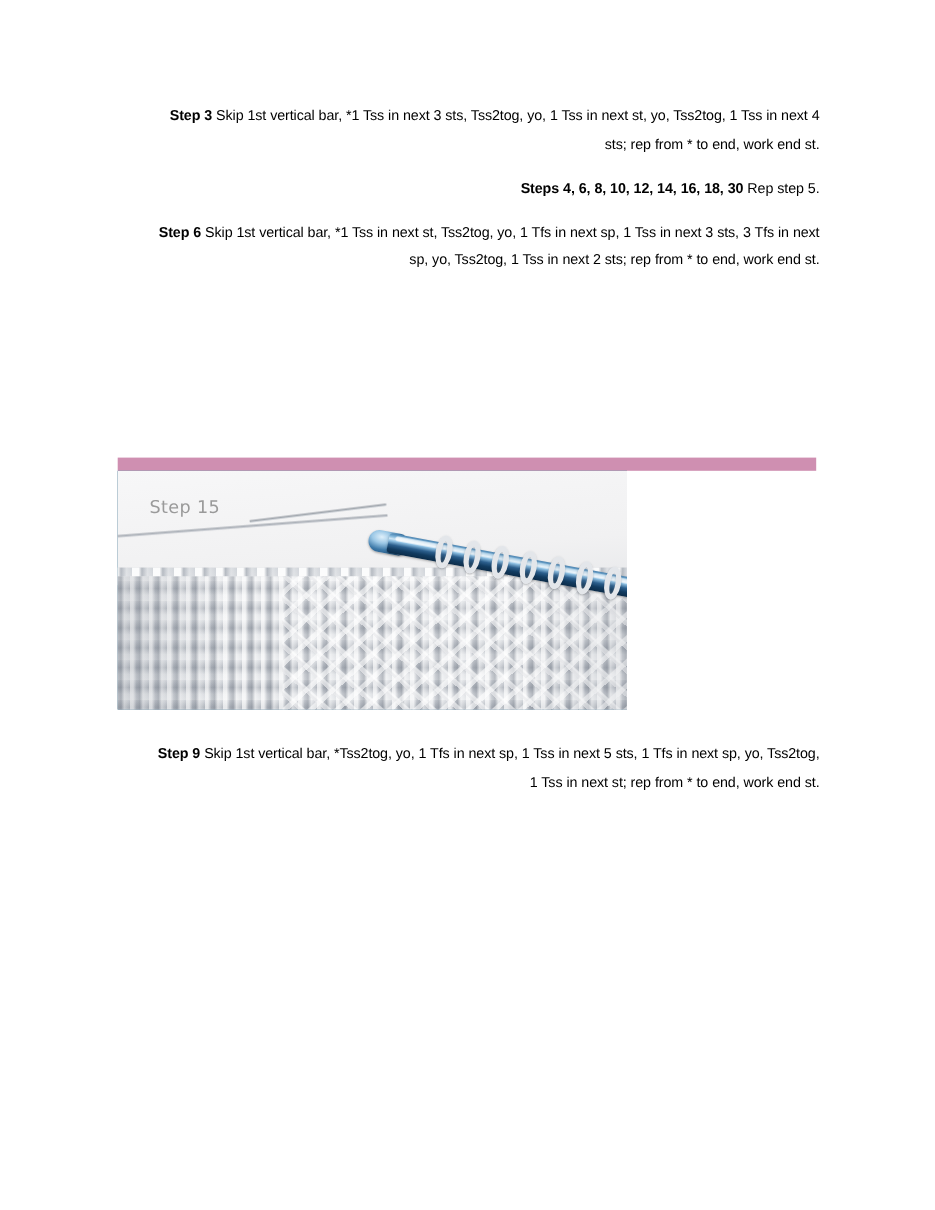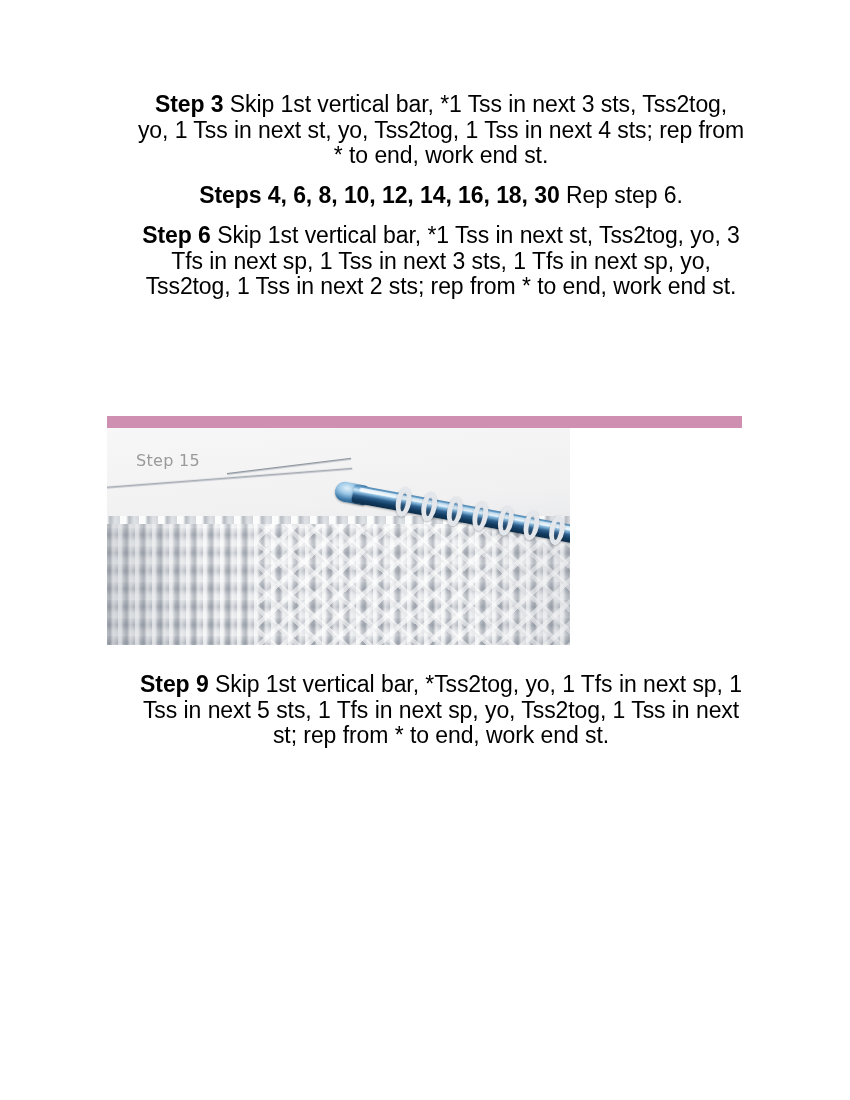--- a/index.html
+++ b/index.html
@@ -25,26 +25,26 @@
   }
 
   .content {
     position: absolute;
     left: 137px;
     top: 92px;
     width: 608px;
   }
 
   .para {
-    font-size: 23px;
+    font-size: 13px;
     line-height: 25.5px;
     letter-spacing: -0.1px;
     margin: 0 0 14.5px 0;
     color: #000;
-    text-align: center;
+    text-align: right;
     word-spacing: 0.1px;
   }
   .para b {
     font-weight: bold;
   }
 
   
   .figure {
     position: absolute;
     left: 107px;
@@ -267,24 +267,24 @@
 </style>
 </head>
 <body>
 
 <div class="page">
 
   <div class="content">
 
     <p class="para"><b>Step 3</b><span> Skip 1st vertical bar, *1 Tss in next 3 sts, Tss2tog, yo, 1 Tss in next st, yo, Tss2tog, 1 Tss in next 4 sts; rep from * to end, work end st.</span></p>
 
-    <p class="para"><b>Steps 4, 6, 8, 10, 12, 14, 16, 18, 30</b><span> Rep step 6.</span></p>
-
-
-    <p class="para"><b>Step 6</b><span> Skip 1st vertical bar, *1 Tss in next st, Tss2tog, yo, 3 Tfs in next sp, 1 Tss in next 3 sts, 1 Tfs in next sp, yo, Tss2tog, 1 Tss in next 2 sts; rep from * to end, work end st.</span></p>
+    <p class="para"><b>Steps 4, 6, 8, 10, 12, 14, 16, 18, 30</b><span> Rep step 5.</span></p>
+
+
+    <p class="para"><b>Step 6</b><span> Skip 1st vertical bar, *1 Tss in next st, Tss2tog, yo, 1 Tfs in next sp, 1 Tss in next 3 sts, 3 Tfs in next sp, yo, Tss2tog, 1 Tss in next 2 sts; rep from * to end, work end st.</span></p>
 
   </div>
 
   <div class="figure">
 
     <div class="pink-bar"></div>
 
     <div class="photo-wrap">
       <div class="photo-bg"></div>
 

